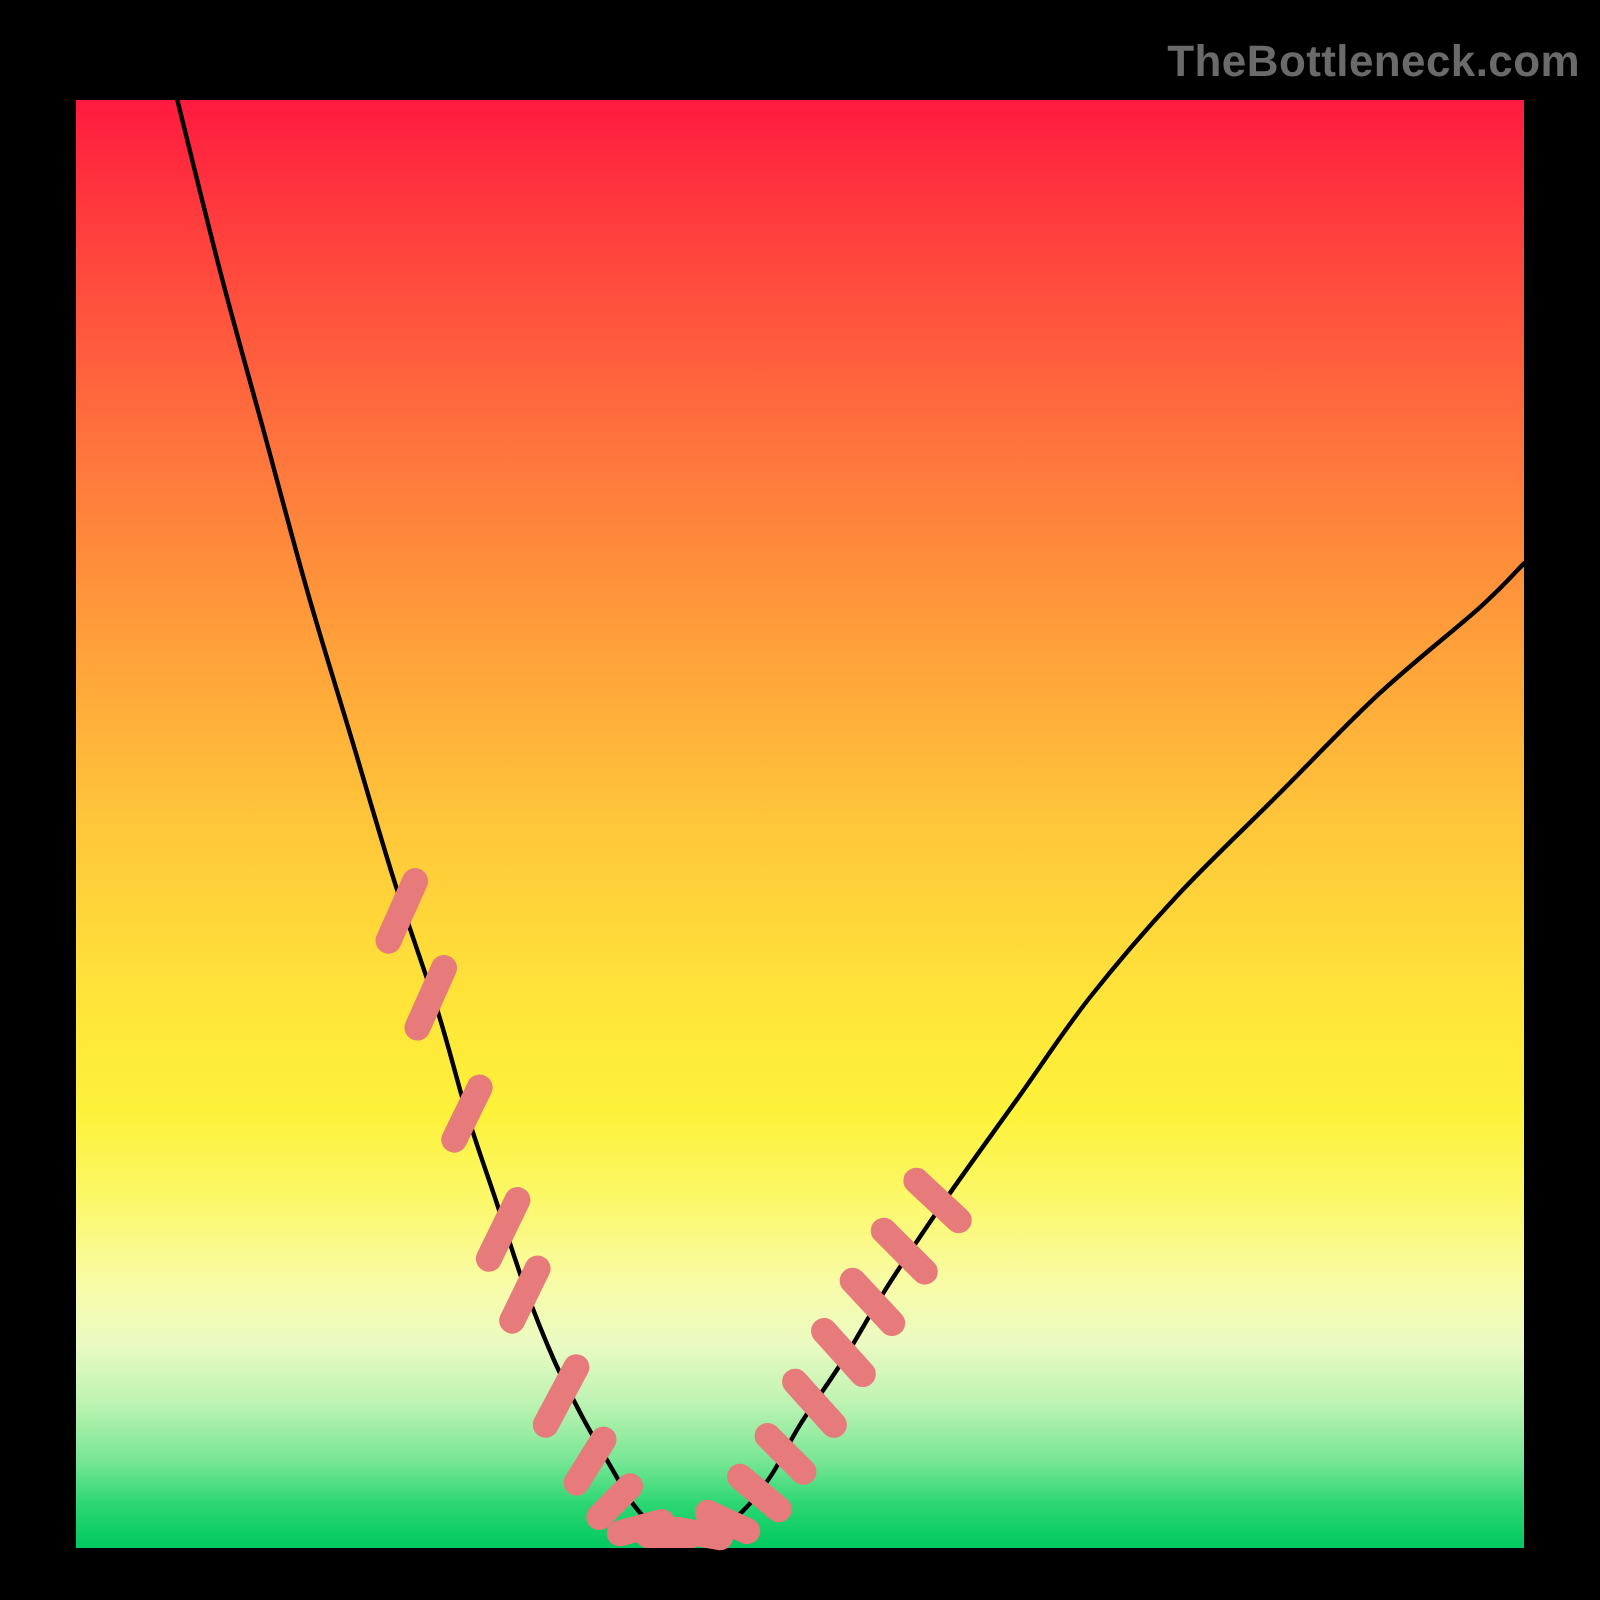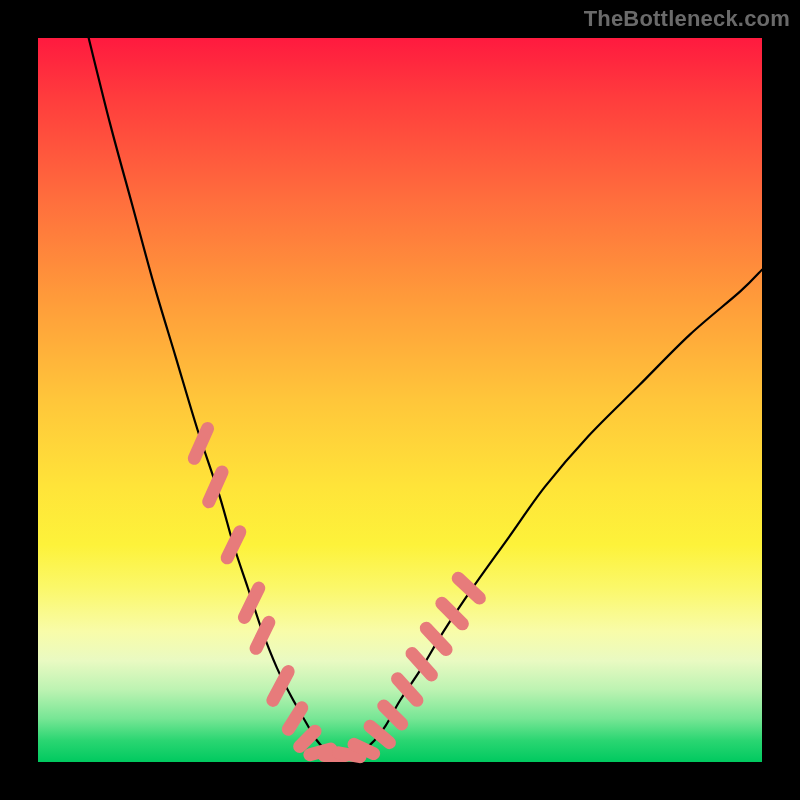--- a/index.html
+++ b/index.html
@@ -7,21 +7,21 @@
     padding: 0;
     width: 800px;
     height: 800px;
     overflow: hidden;
     background: #000;
     font-family: Arial, Helvetica, sans-serif;
   }
   .frame {
     position: absolute;
     left: 0;
-    top: 0;
+    top: 12px;
     width: 800px;
     height: 666px;
     background: #000;
   }
   .plot {
     position: absolute;
     left: 38px;
     top: 38px;
     width: 724px;
     height: 724px;

